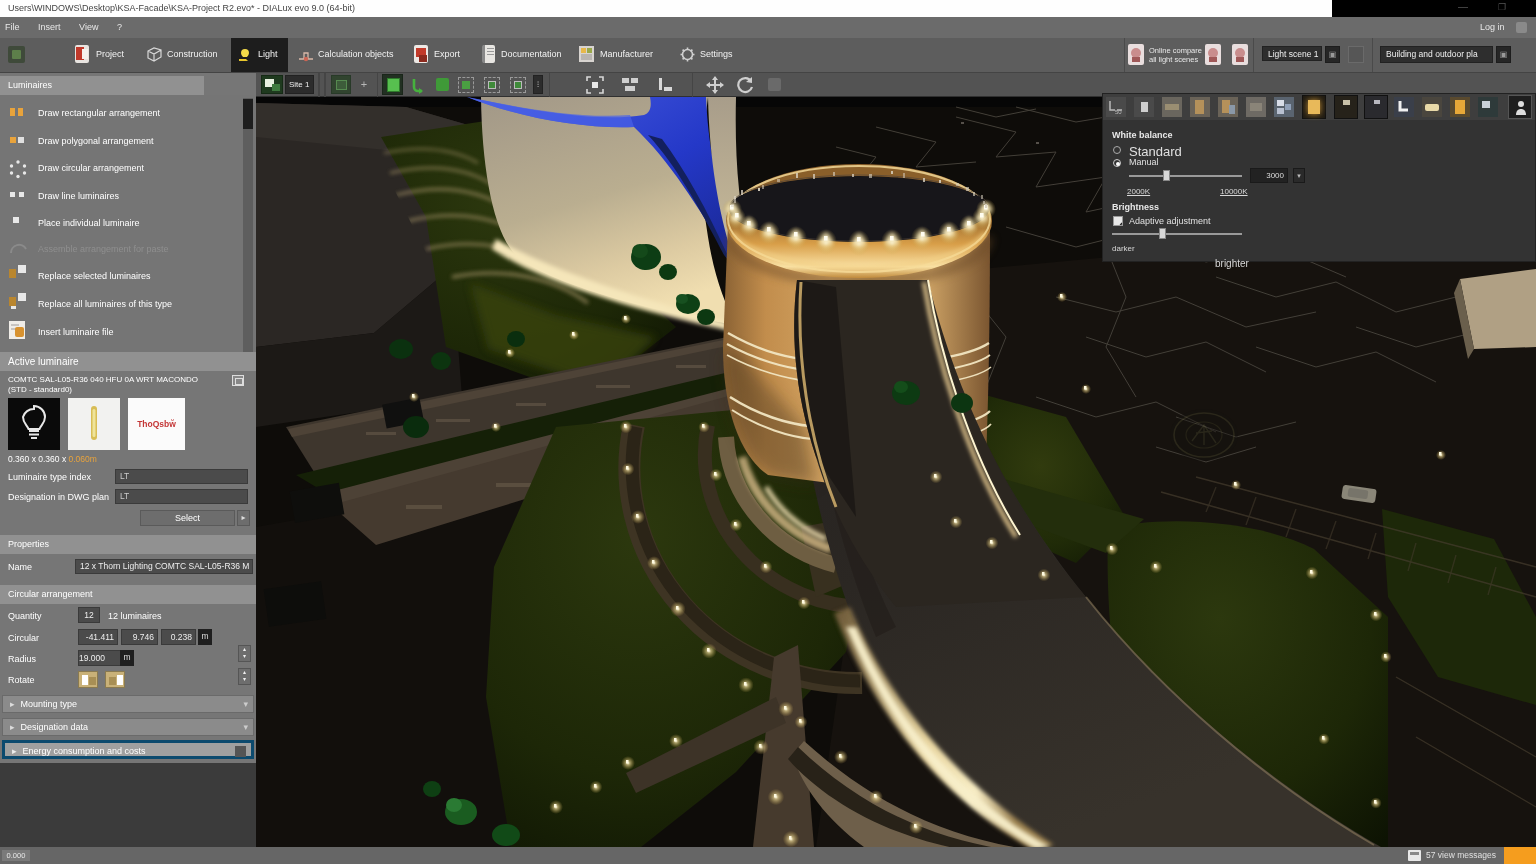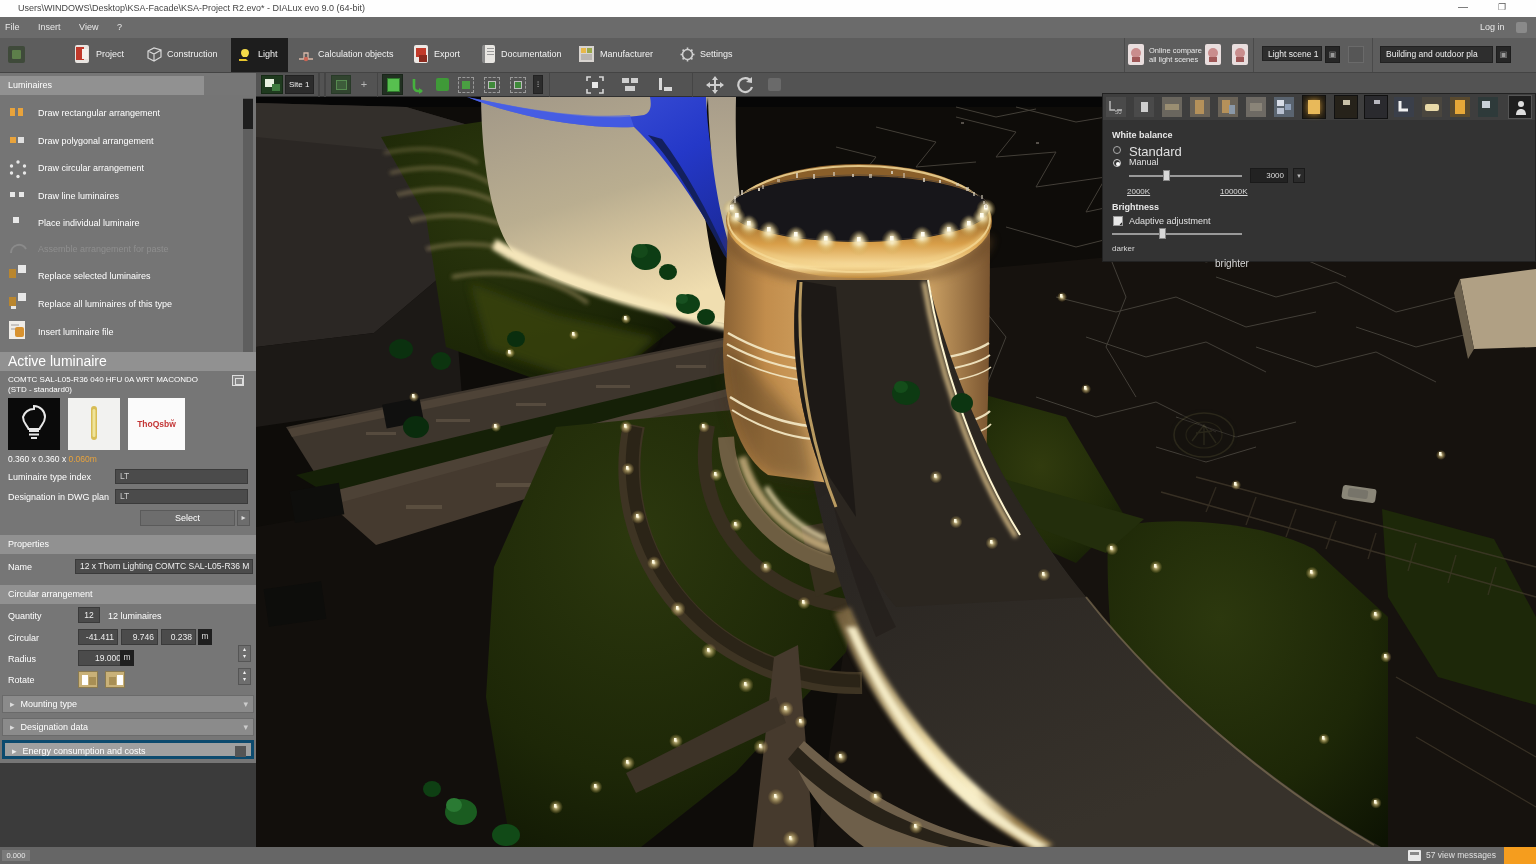--- a/index.html
+++ b/index.html
@@ -1,20 +1,20 @@
 <!DOCTYPE html>
 <html><head>
 <meta charset="utf-8">
 <style>
   * { margin:0; padding:0; box-sizing:border-box; }
   html,body { width:1536px; height:864px; overflow:hidden; background:#000;
     font-family:"Liberation Sans", sans-serif; }
   .abs { position:absolute; }
-  #titlebar { left:0; top:0; width:1536px; height:17px; background:#fefefe;
-    color:#444; font-size:9px; line-height:17px; padding-left:18px; }
+  #titlebar { left:0; top:0; width:1332px; height:17px; background:#fefefe;
+    color:#444; font-size:9px; line-height:17px; padding-left:8px; }
   #menubar { left:0; top:17px; width:1536px; height:21px; background:#6b6b6b;
     color:#e8e8e8; font-size:9px; line-height:21px; }
   #ribbon { left:0; top:38px; width:1536px; height:34px; background:#5d5d5d; }
   #toolrow { left:0; top:72px; width:1536px; height:25px; background:#535353;
     border-top:1px solid #444; border-bottom:1px solid #303030;}
   #leftpanel { left:0; top:73px; width:256px; height:774px; background:#767676; }
   #statusbar { left:0; top:847px; width:1536px; height:17px; background:#666666; }
   .lbl { color:#fff; font-size:9px; position:absolute; }
   .fld { position:absolute; background:#4b4b4b; border:1px solid #3a3a3a; color:#ccc;
     font-size:8.5px; }
@@ -241,21 +241,21 @@
   </div>
   <span class="lbl" style="left:38px;top:226px">Replace all luminaires of this type</span>
 
   <div class="abs" style="left:9px;top:248px;width:16px;height:18px;background:#f0ede8">
     <div class="abs" style="left:2px;top:3px;width:8px;height:2px;background:#c8c4c0"></div>
     <div class="abs" style="left:2px;top:7px;width:8px;height:2px;background:#c8c4c0"></div>
     <div class="abs" style="left:6px;top:6px;width:9px;height:10px;background:#d8922f;border-radius:2px"></div>
   </div>
   <span class="lbl" style="left:38px;top:254px">Insert luminaire file</span>
 
-  <div class="abs" style="left:0;top:279px;width:292px;height:19px;background:#919191;color:#fff;font-size:14px;line-height:19px;padding-left:8px">Active luminaire</div>
+  <div class="abs" style="left:0;top:279px;width:292px;height:19px;background:#919191;color:#fff;font-size:10px;line-height:19px;padding-left:8px">Active luminaire</div>
   <div class="abs" style="left:8px;top:302px;width:196px;color:#fff;font-size:8px;line-height:10px">COMTC  SAL-L05-R36 040 HFU 0A WRT MACONDO (STD - standard0)</div>
   <div class="abs" style="left:232px;top:302px;width:12px;height:11px;border:1px solid #ddd;background:#888">
     <div class="abs" style="left:2px;top:2px;width:8px;height:7px;border:1px solid #ddd"></div>
   </div>
 
   <div class="abs" style="left:8px;top:325px;width:52px;height:52px;background:#0a0a0a">
     <svg width="52" height="52" viewBox="0 0 52 52">
       <path d="M26 8 a11 11 0 0 1 11 11 c0 6-4 8-5.5 12 l-11 0 C19 27 15 25 15 19 a11 11 0 0 1 11-8 Z" fill="none" stroke="#e8e8e8" stroke-width="2"></path>
       <path d="M21 33 l10 0 M21 36.5 l10 0 M23 40 l6 0" stroke="#e8e8e8" stroke-width="1.8" fill="none"></path>
     </svg>
@@ -283,21 +283,21 @@
   <div class="abs" style="left:0;top:512px;width:256px;height:19px;background:#919191;color:#fff;font-size:9px;line-height:19px;padding-left:8px">Circular arrangement</div>
   <span class="lbl" style="left:8px;top:538px">Quantity</span>
   <div class="fld" style="left:78px;top:534px;width:22px;height:16px;line-height:14px;text-align:center;color:#eee">12</div>
   <span class="lbl" style="left:108px;top:538px">12 luminaires</span>
   <span class="lbl" style="left:8px;top:560px">Circular</span>
   <div class="fld" style="left:78px;top:556px;width:40px;height:16px;line-height:14px;text-align:right;padding-right:3px;color:#eee">-41.411</div>
   <div class="fld" style="left:121px;top:556px;width:37px;height:16px;line-height:14px;text-align:right;padding-right:3px;color:#eee">9.746</div>
   <div class="fld" style="left:161px;top:556px;width:35px;height:16px;line-height:14px;text-align:right;padding-right:3px;color:#eee">0.238</div>
   <div class="abs" style="left:198px;top:556px;width:14px;height:16px;background:#1f1f1f;color:#ddd;font-size:8.5px;line-height:15px;text-align:center">m</div>
   <span class="lbl" style="left:8px;top:581px">Radius</span>
-  <div class="fld" style="left:78px;top:577px;width:48px;height:16px;line-height:14px;text-align:right;padding-right:4px;color:#eee">19.000</div>
+  <div class="fld" style="left:78px;top:577px;width:48px;height:16px;line-height:14px;text-align:left;padding-right:4px;color:#eee">19.000</div>
   <div class="abs" style="left:120px;top:577px;width:14px;height:16px;background:#1f1f1f;color:#ddd;font-size:8.5px;line-height:15px;text-align:center">m</div>
   <div class="abs" style="left:238px;top:572px;width:13px;height:17px;background:#6d6d6d;border:1px solid #555;color:#eee;font-size:6px;text-align:center;line-height:7px">▴<br>▾</div>
   <span class="lbl" style="left:8px;top:602px">Rotate</span>
   <div class="abs" style="left:78px;top:598px;width:20px;height:17px;background:#c9b178;border:1px solid #8a7a50">
     <div class="abs" style="left:3px;top:3px;width:6px;height:10px;background:#fff"></div>
     <div class="abs" style="left:10px;top:5px;width:7px;height:8px;background:#a88f55"></div>
   </div>
   <div class="abs" style="left:105px;top:598px;width:20px;height:17px;background:#c9b178;border:1px solid #8a7a50">
     <div class="abs" style="left:3px;top:5px;width:7px;height:8px;background:#a88f55"></div>
     <div class="abs" style="left:11px;top:3px;width:6px;height:10px;background:#fff"></div>

